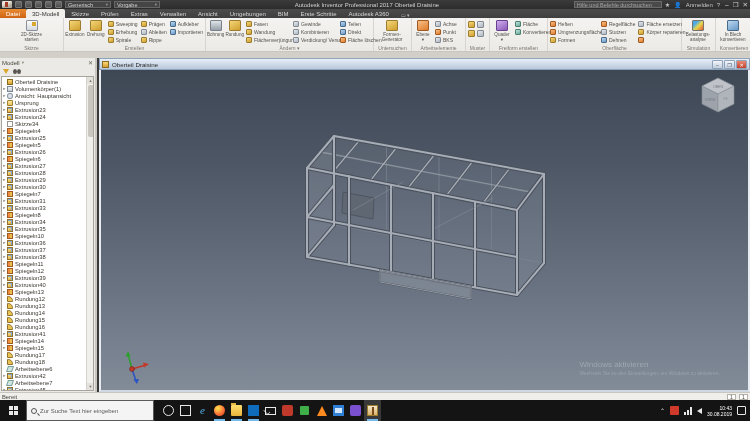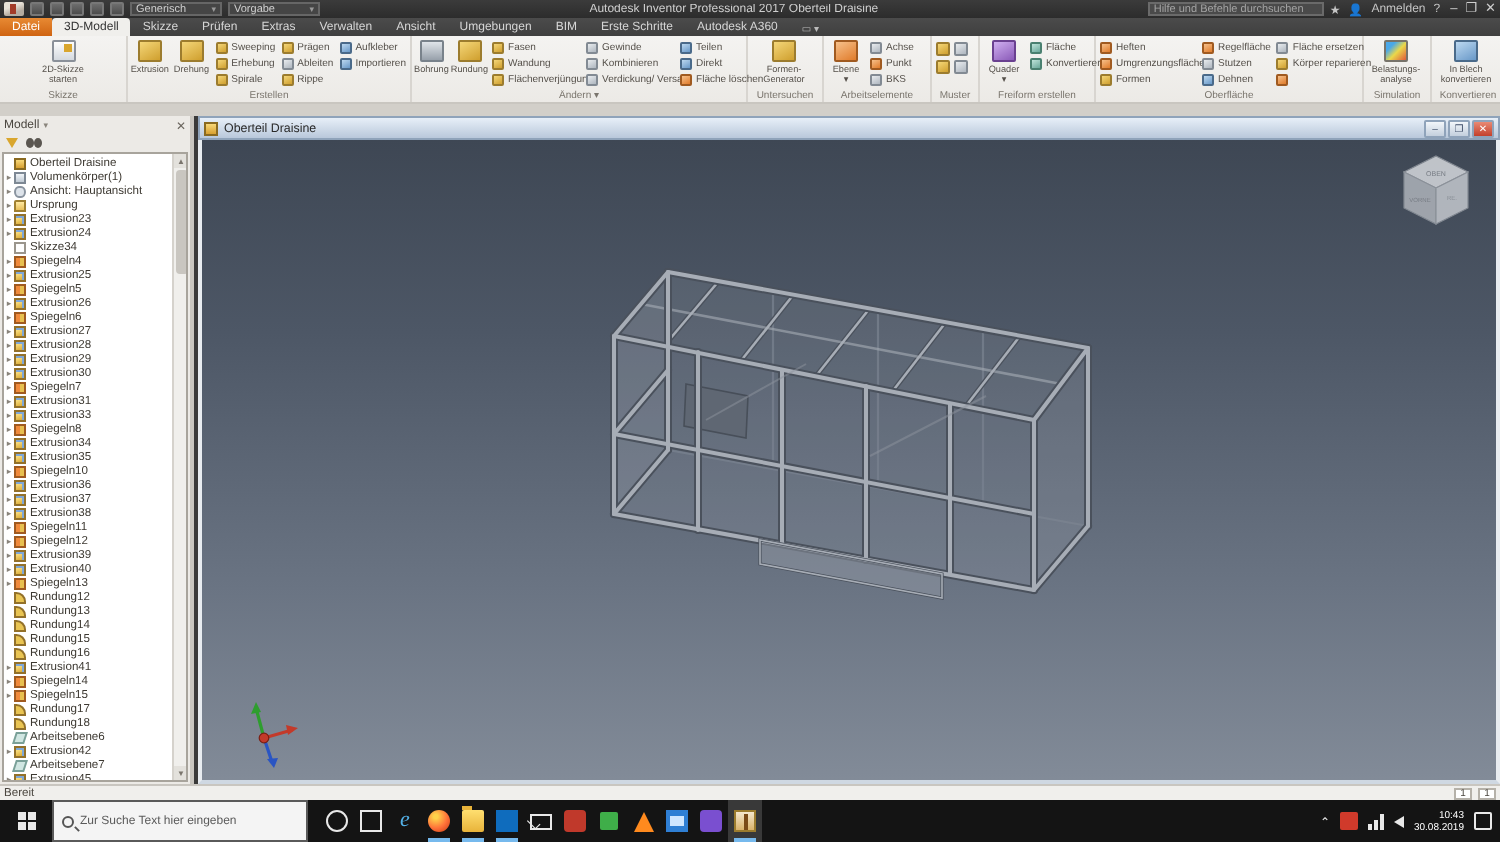--- a/index.html
+++ b/index.html
@@ -843,20 +843,24 @@
             <line x1="31" y1="299" x2="27" y2="284" stroke="#2e9e2e" stroke-width="1.6"></line>
             <polygon points="27,281 24.5,287 29.5,286" fill="#2e9e2e"></polygon>
             <line x1="31" y1="299" x2="45" y2="295" stroke="#c33a2a" stroke-width="1.6"></line>
             <polygon points="48,294 42,292.5 43,297.5" fill="#c33a2a"></polygon>
             <line x1="31" y1="299" x2="35" y2="311" stroke="#2a55c3" stroke-width="1.6"></line>
             <polygon points="36,314 32.5,309.5 38,309" fill="#2a55c3"></polygon>
             <circle cx="31" cy="299" r="2.4" fill="#c33a2a" stroke="#7a1f14" stroke-width="0.6"></circle>
           </g>
         </svg>
 
+        <div class="watermark">
+          <div class="wm1">Windows aktivieren</div>
+          <div class="wm2">Wechseln Sie zu den Einstellungen, um Windows zu aktivieren.</div>
+        </div>
       </div>
     </div>
   </div>
 
   <div class="statusbar">
     <span>Bereit</span>
     <span class="sb-right">
       <span class="sb-box">1</span>
       <span class="sb-box">1</span>
     </span>

